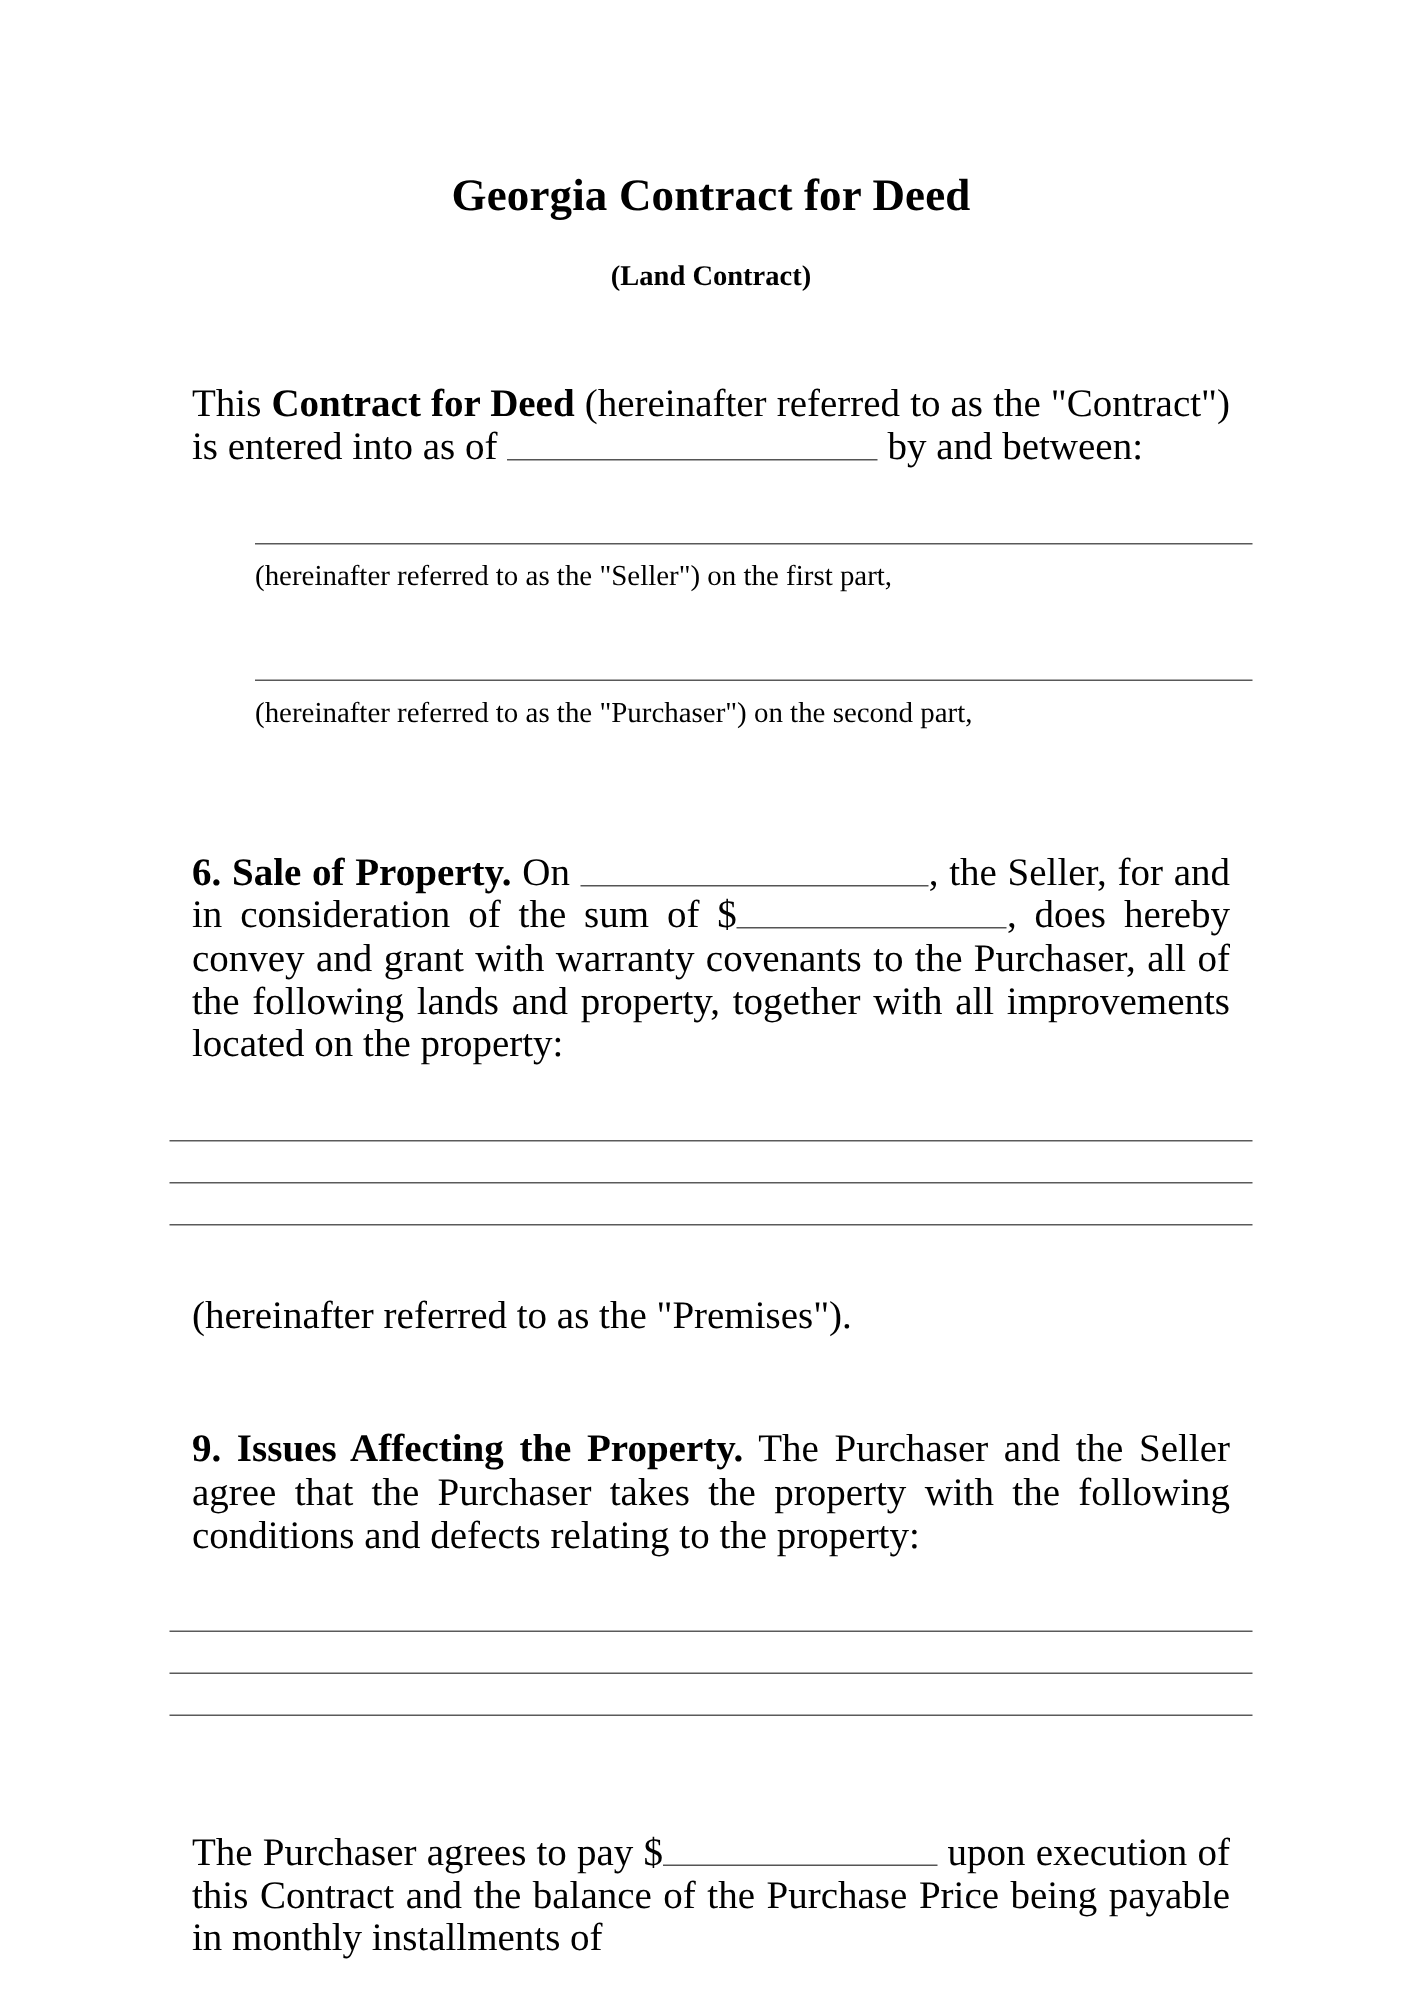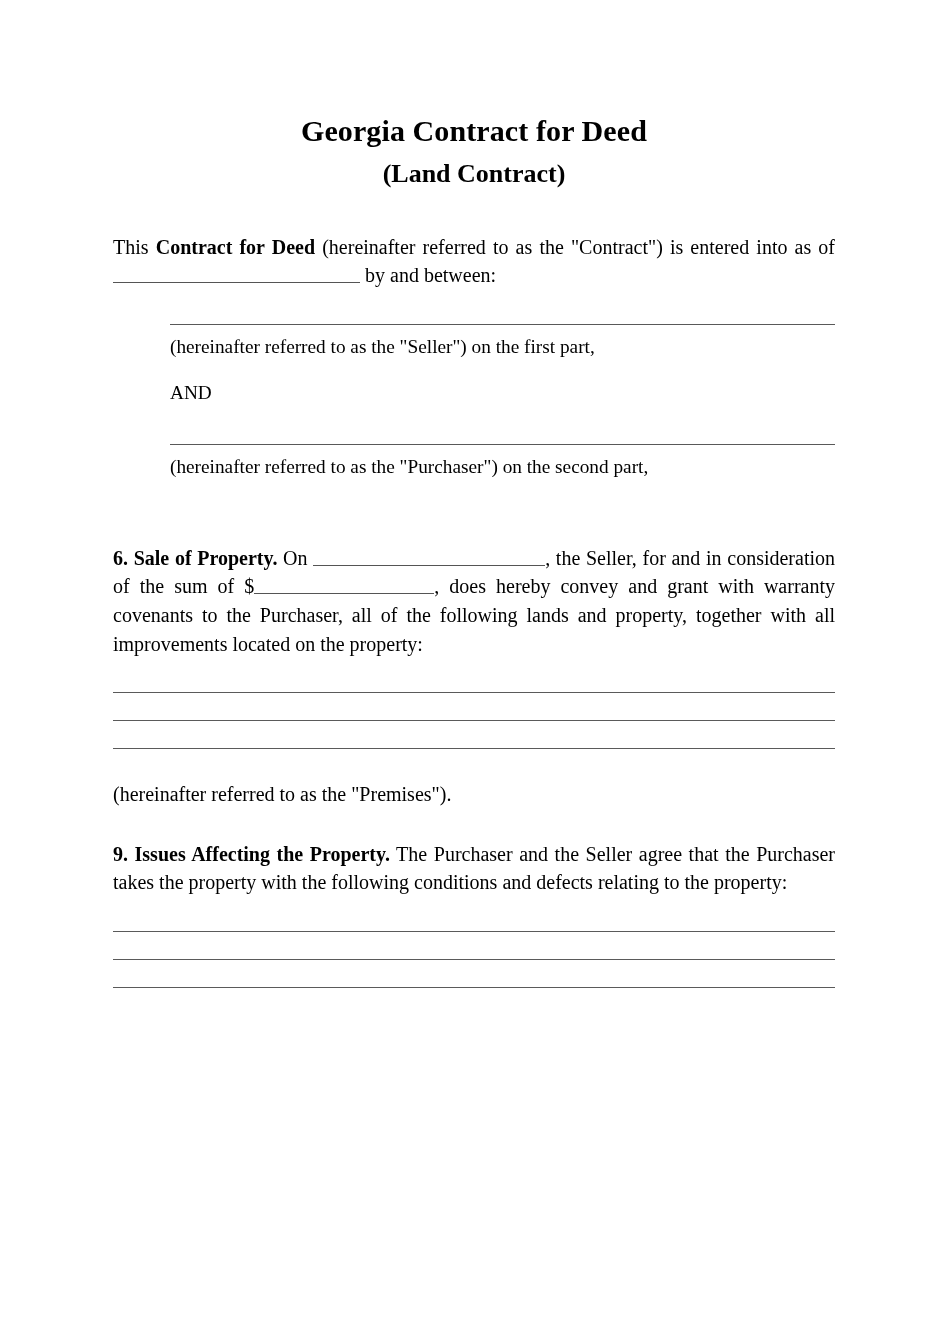--- a/index.html
+++ b/index.html
@@ -27,30 +27,30 @@
     text-align: center;
     font-weight: bold;
     font-size: 30px;
     line-height: 1.22;
     margin: 0;
     letter-spacing: 0.1px;
   }
   .doc-subtitle {
     text-align: center;
     font-weight: bold;
-    font-size: 26px;
+    font-size: 19px;
     line-height: 1.2;
-    margin: 8px 0 0 0;
+    margin: 24px 0 0 0;
   }
   p.body-par {
-    font-size: 20px;
+    font-size: 26px;
     line-height: 28.6px;
     text-align: justify;
     text-justify: inter-word;
-    margin: 0;
+    margin: 15px;
   }
   .sp-after-title { height: 44px; }
   .par-gap { height: 17px; }
   .par-gap-sm { height: 14px; }
   .indent-block {
     margin-left: 57px;
     width: 665px;
   }
   p.indent-par {
     font-size: 19.3px;
@@ -95,21 +95,20 @@
     <p class="body-par"><span>This </span><b>Contract for Deed</b><span> (hereinafter referred to as the "Contract") is entered into as of</span> <span class="fill fill-w1"></span><span> by and between:</span></p>
 
     <div class="par-gap"></div>
     <div class="par-gap"></div>
 
     <div class="indent-block">
       <div class="rule"></div>
       <div style="height:8px"></div>
       <p class="indent-par">(hereinafter referred to as the "Seller") on the first part,</p>
       <div class="par-gap"></div>
-      <p class="indent-par">AND</p>
       <div class="par-gap"></div>
       <div style="height:20px"></div>
       <div class="rule"></div>
       <div style="height:8px"></div>
       <p class="indent-par">(hereinafter referred to as the "Purchaser") on the second part,</p>
     </div>
 
     <div class="par-gap"></div>
     <div class="par-gap-sm"></div>
 
@@ -147,15 +146,16 @@
       <div class="rule"></div>
     </div>
 
     <div class="par-gap"></div>
     <div class="par-gap-sm"></div>
 
 
     <div class="par-gap"></div>
     <div class="par-gap-sm"></div>
 
+    <p class="body-par"><span>The Purchaser agrees to pay $</span><span class="fill fill-w5"></span><span> upon execution of this Contract and the balance of the Purchase Price being payable in monthly installments of</span></p>
 
   </div>
 </div>
 
 </body></html>

